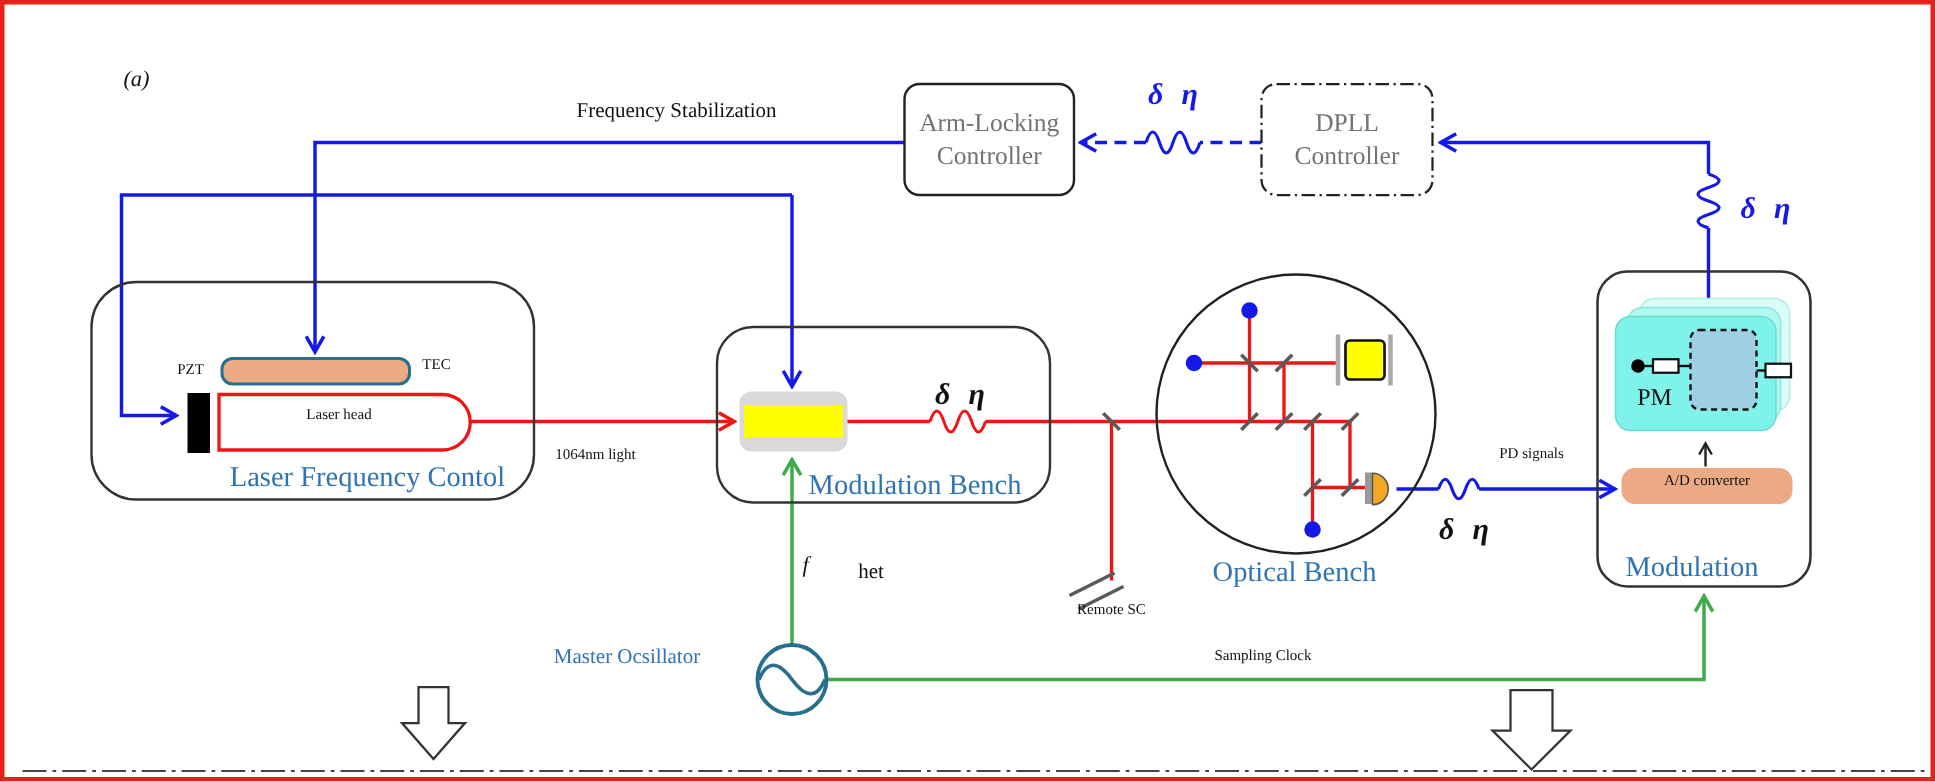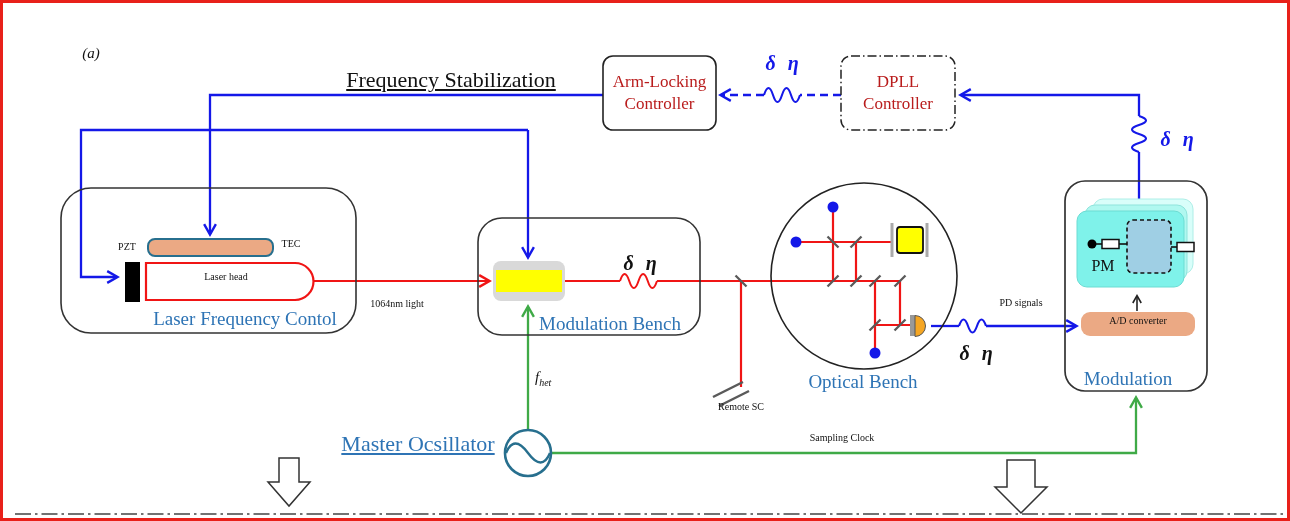--- a/index.html
+++ b/index.html
@@ -6,32 +6,32 @@
   .figure{
     position:relative;width:1284px;height:515px;margin:0;
     border:3px solid #e8201a;background:#fff;overflow:hidden;
     font-family:"Liberation Serif",serif;
   }
   .lines{position:absolute;left:0;top:0;width:1290px;height:521px;}
   .txt{position:absolute;color:#111;white-space:nowrap;transform:translateX(-50%);}
   .t14{font-size:10px;}
   .t15{font-size:10px;}
   .t16{font-size:16px;}
-  .t17{font-size:22px;text-decoration:underline;}
+  .t17{font-size:14px;}
   .title{font-size:19px;color:#2e74b5;}
   .panel{font-size:15px;font-style:italic;}
   .noise{font-size:20px;font-weight:bold;font-style:italic;word-spacing:7px;}
   .nblue{color:#1418e8;}
   .box-label{
     position:absolute;display:flex;flex-direction:column;justify-content:center;
-    align-items:center;text-align:center;font-size:17px;line-height:1.32;color:#b91c1c;
+    align-items:center;text-align:center;font-size:17px;line-height:1.32;color:#737373;
   }
   .fhet{position:absolute;font-size:15px;color:#111;white-space:nowrap;}
   .fhet .fi{font-style:italic;}
-  .fhet sub{font-size:10px;font-style:italic;}
+  .fhet sub{font-size:14px;margin-left:33px;}
 </style>
 </head>
 <body>
 
 <div class="figure">
 
   <svg class="lines" viewBox="0 0 1290 521">
     <defs>
       <marker id="mb" markerUnits="userSpaceOnUse" markerWidth="14" markerHeight="14" viewBox="0 0 10 10" refX="8.2" refY="5" orient="auto">
         <path d="M1.2,0.8 L8.6,5 L1.2,9.2" fill="none" stroke="#1418e8" stroke-width="1.7"></path>

